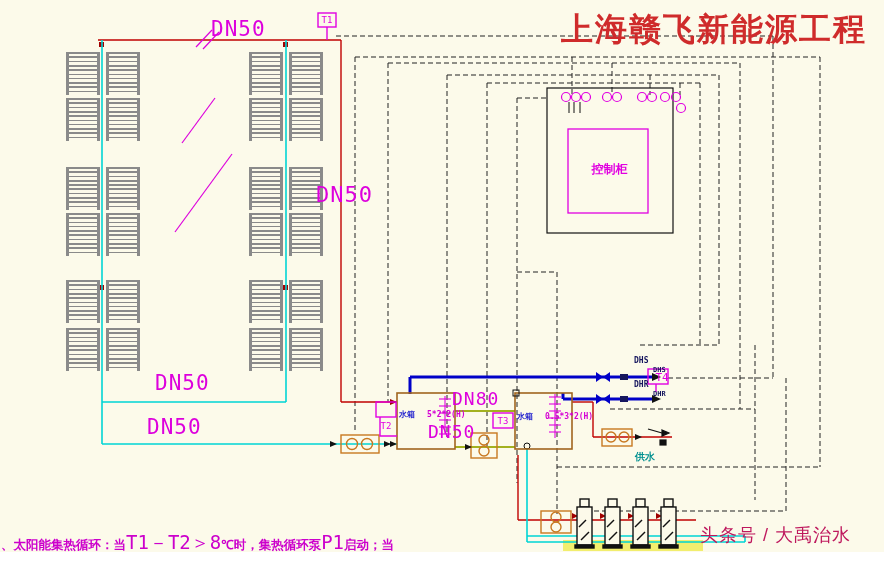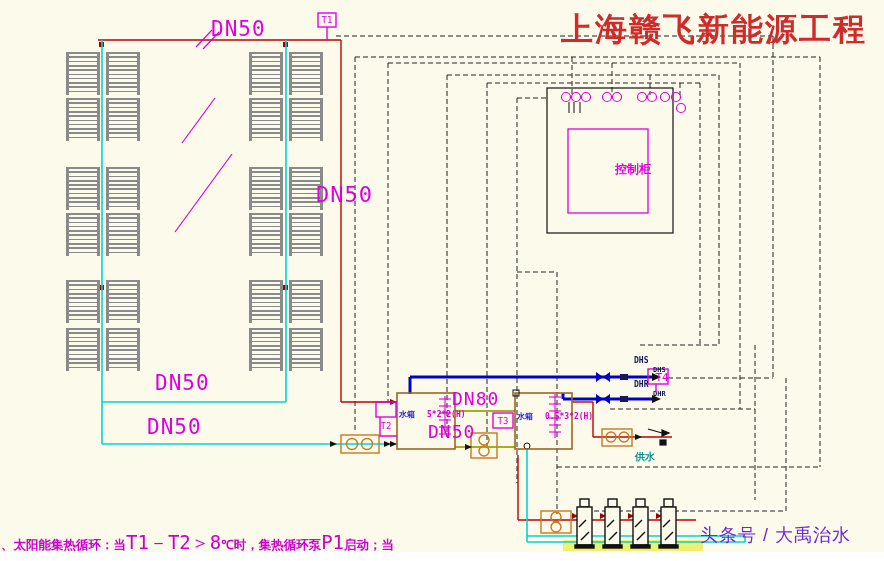--- a/index.html
+++ b/index.html
@@ -7,30 +7,30 @@
     position:relative;width:884px;height:561px;overflow:hidden;
     background:#FCFAEA;
     font-family:"Liberation Sans", sans-serif;
   }
   .abs{position:absolute;}
   .lbl{position:absolute;white-space:nowrap;line-height:1;}
   .dn{color:#DD00DD;font-family:"DejaVu Sans Mono", monospace;font-weight:400;letter-spacing:1px;text-align:center;}
   .tlabel{color:#E100E1;font-family:"DejaVu Sans Mono", monospace;text-align:center;}
   #title{left:549px;top:13px;font-size:32px;font-weight:700;color:#CF2B2B;letter-spacing:2px;margin-left:12px;}
   #phone{left:552px;top:56px;font-size:30px;color:#C23A3A;font-family:"DejaVu Sans Mono", monospace;letter-spacing:0px;}
-  #cab-label{left:568px;top:163px;width:83px;text-align:right;font-size:12px;color:#E100E1;font-weight:700;}
+  #cab-label{left:568px;top:163px;width:83px;text-align:center;font-size:12px;color:#E100E1;font-weight:700;}
   .tank-label{font-size:8px;letter-spacing:0;}
   .tank-label .pref{color:#2525CE;font-weight:700;}
   .tank-label .spec{color:#D400D4;font-weight:700;font-family:"DejaVu Sans Mono", monospace;padding-left:12px;}
   .dhw{font-family:"DejaVu Sans Mono", monospace;color:#16165E;font-weight:700;padding-left:35px;}
   #outlet-label{left:635px;top:420px;font-size:10px;font-weight:700;color:#009090;margin-top:32px;}
   #note{left:1px;top:533px;color:#CC00CC;}
   #note .s{font-size:12.5px;font-weight:700;}
   #note .f{font-size:19px;font-weight:400;font-family:"DejaVu Sans Mono", monospace;}
-  #watermark{left:700px;top:526px;font-size:18px;color:#6d28d9;letter-spacing:1px;}
+  #watermark{left:700px;top:526px;font-size:18px;color:#be185d;letter-spacing:1px;}
   #bottom-strip{left:0;top:552px;width:884px;height:9px;background:#FFFFFF;}
   .panel{
     position:absolute;width:34px;height:43px;box-sizing:border-box;
     border-left:3px solid #8A8A8A;border-right:3px solid #8A8A8A;
     background-color:#FCFAEA;
     background-image:repeating-linear-gradient(to bottom,#8A8A8A 0px,#8A8A8A 1.6px,rgba(0,0,0,0) 1.6px,rgba(0,0,0,0) 4.3px);
   }
 </style>
 </head>
 <body>

